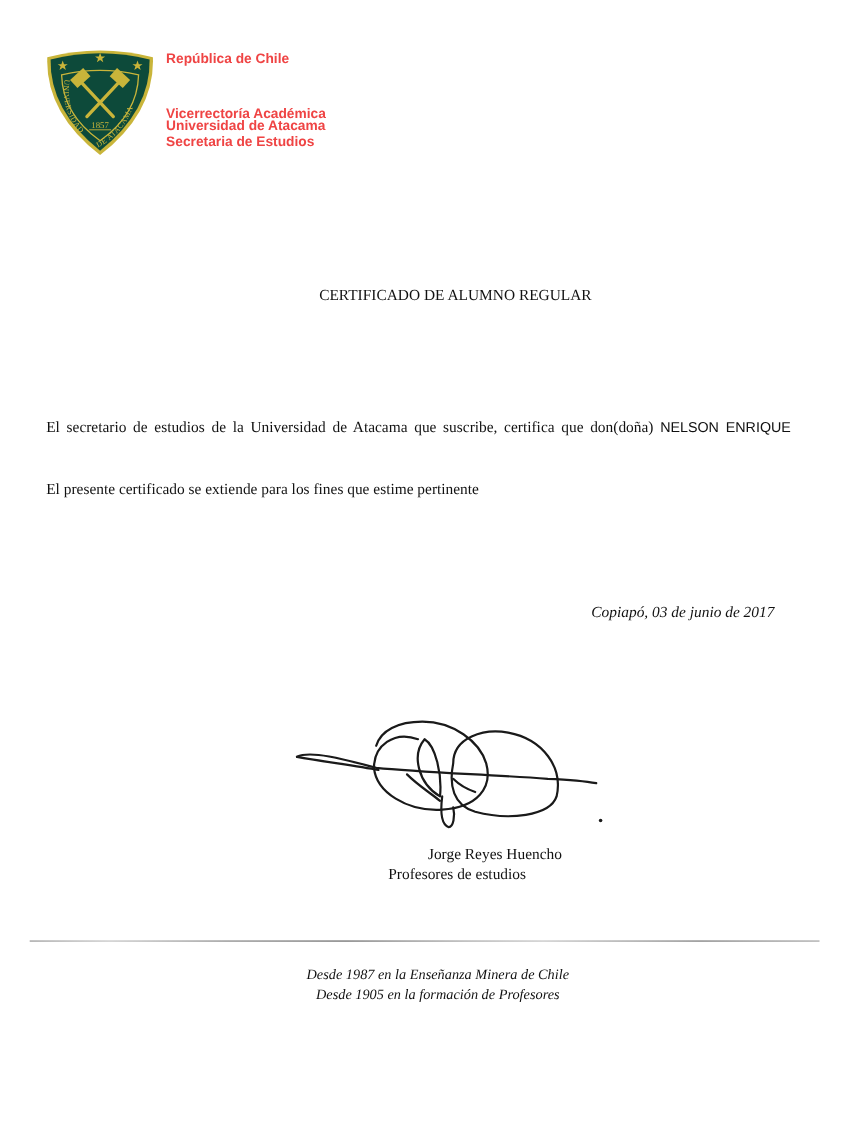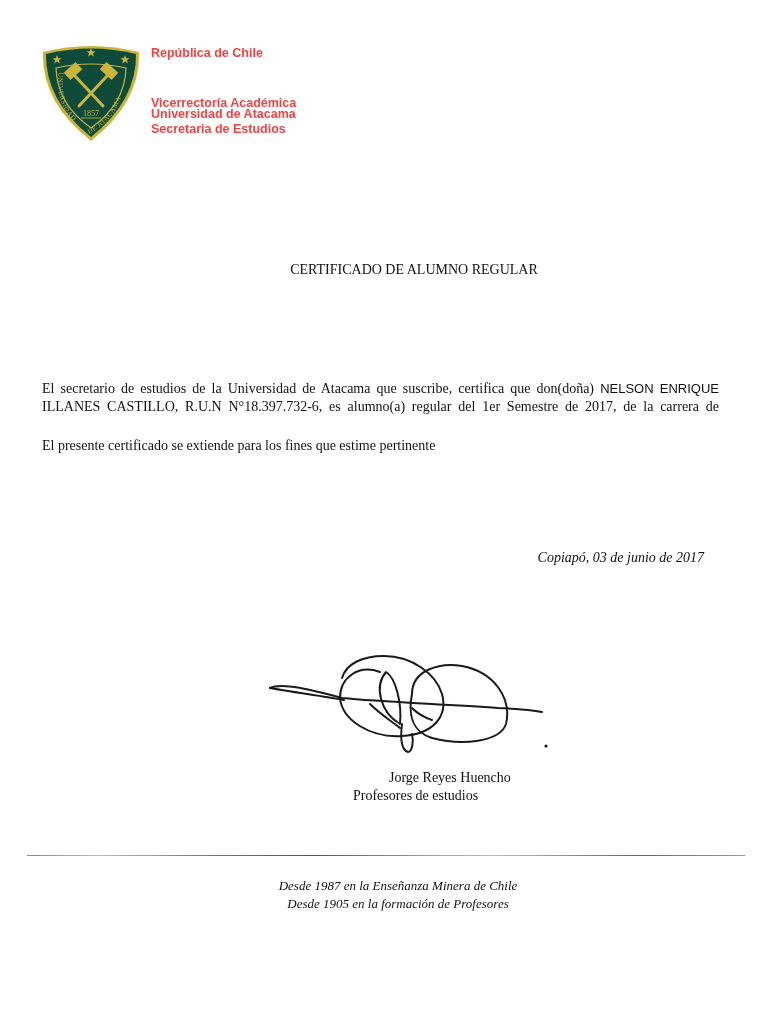--- a/index.html
+++ b/index.html
@@ -83,21 +83,20 @@
 
 <div id="inst-0" class="abs inst sans">República de Chile</div>
 <div id="inst-1" class="abs inst sans">Universidad de Atacama</div>
 <div id="inst-2" class="abs inst sans">Vicerrectoría Académica</div>
 <div id="inst-3" class="abs inst sans">Secretaria de Estudios</div>
 
 <div id="cert-title" class="abs serif">CERTIFICADO DE ALUMNO REGULAR</div>
 
 <div id="body-para" class="abs serif">
   <span class="line"><span>El secretario de estudios de la Universidad de Atacama que suscribe, certifica que don(doña) </span><span class="name">NELSON ENRIQUE</span></span>
-  <span class="line">ILLANES CASTILLO, R.U.N N°18.397.732-6, es alumno(a) regular del 1er Semestre de 2017, de la carrera de</span>
 </div>
 
 <div id="purpose" class="abs serif">El presente certificado se extiende para los fines que estime pertinente</div>
 
 <div id="date-line" class="abs serif">Copiapó, 03 de junio de 2017</div>
 
 <div id="signature" class="abs">
   <svg width="300" height="120" viewBox="0 0 300 120" xmlns="http://www.w3.org/2000/svg">
     <g fill="none" stroke="#1a1a1a" stroke-width="2" stroke-linecap="round" stroke-linejoin="round">
 

